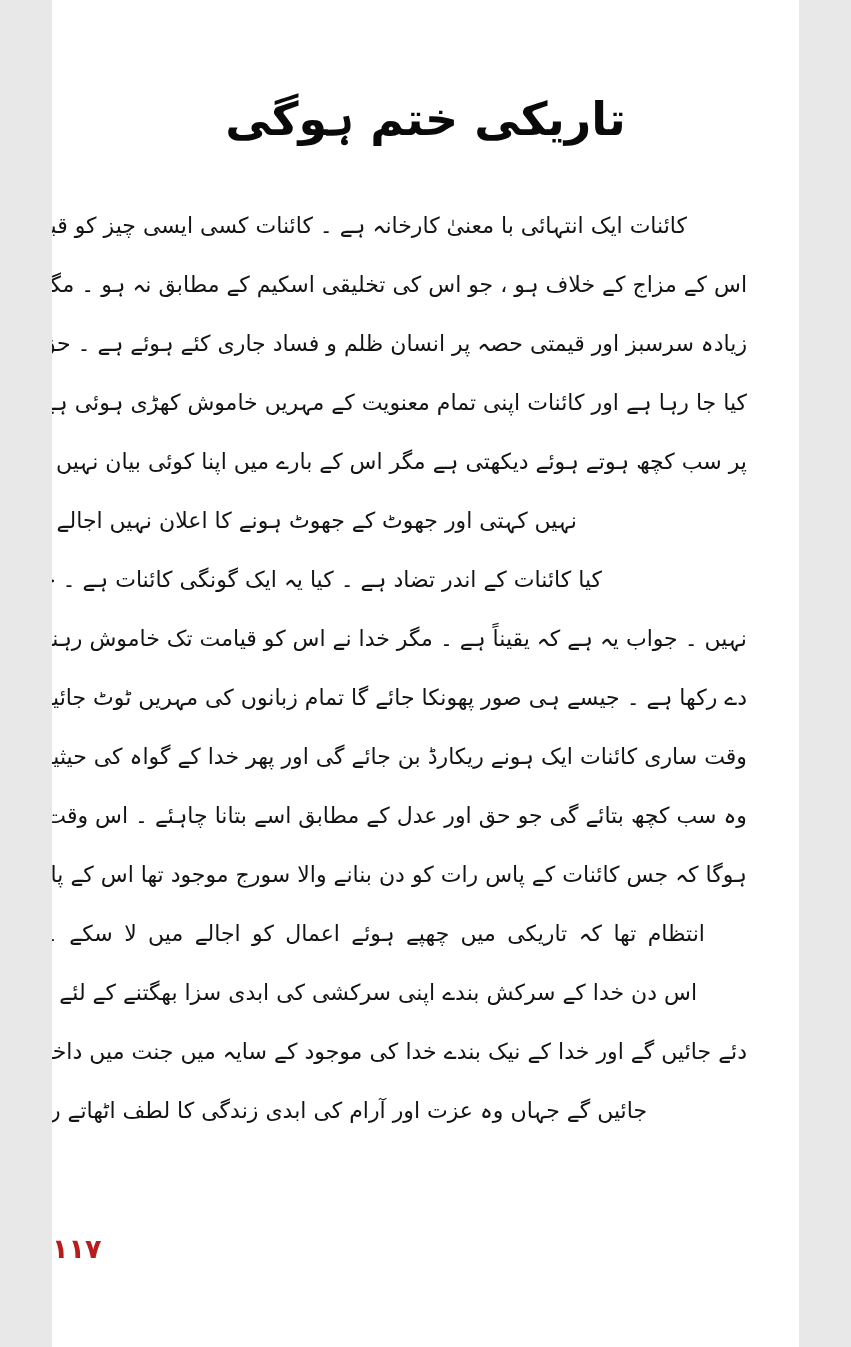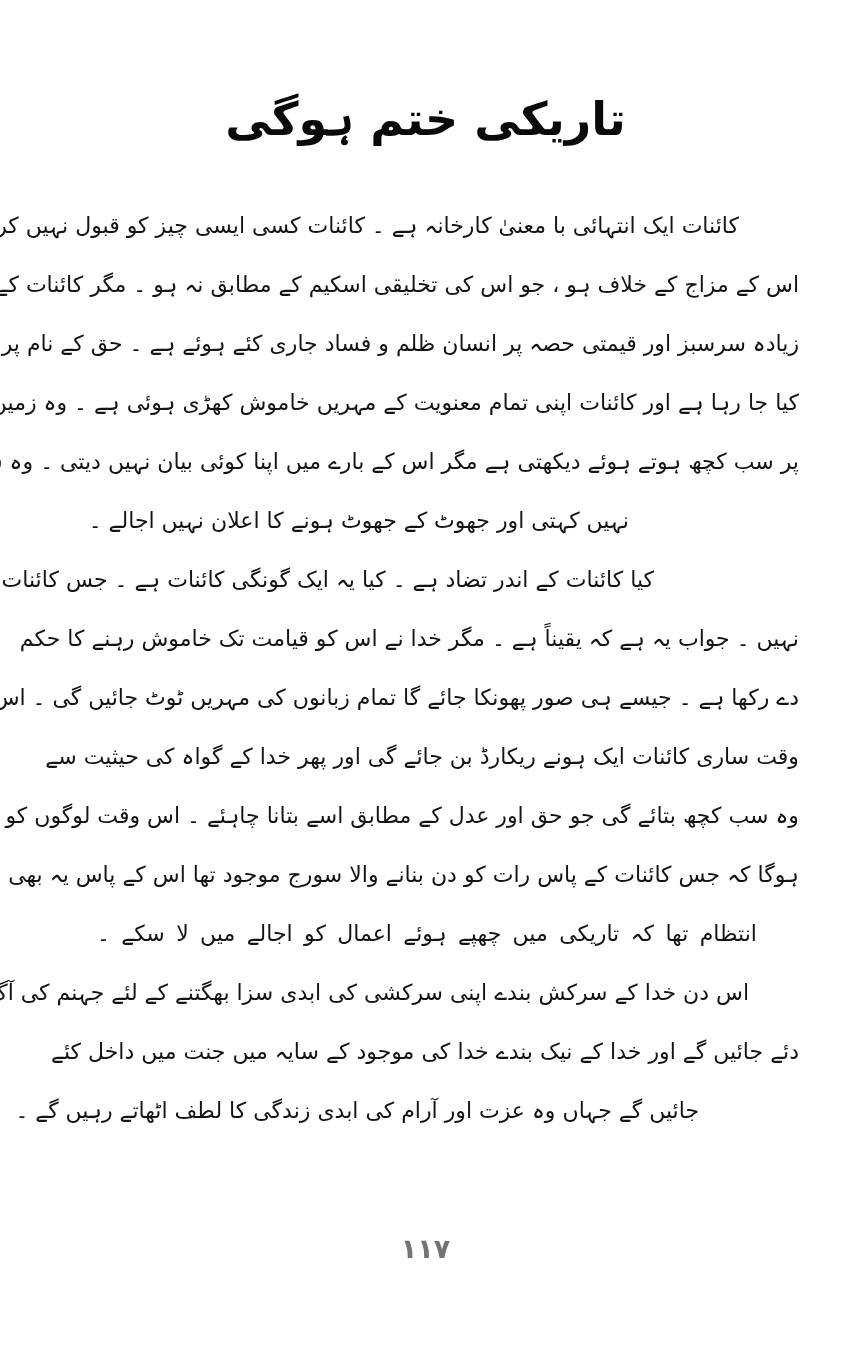--- a/index.html
+++ b/index.html
@@ -2,21 +2,21 @@
 <html lang="ur" dir="rtl"><head>
 <meta charset="utf-8">
 <style>
   html, body {
     margin: 0;
     padding: 0;
     background: #e8e8e8;
   }
   .page {
     position: relative;
-    width: 851px;
+    width: 747px;
     height: 1347px;
     margin: 0 auto;
     background: #ffffff;
     direction: rtl;
     font-family: "DejaVu Sans", sans-serif;
     color: #161616;
     overflow: hidden;
   }
   .page-title {
     position: absolute;
@@ -51,25 +51,25 @@
   .ind-50  { margin-right: 50px; }
   
   .p1-last { margin-right: 170px; margin-left: 120px; }
   .p2-last { margin-right: 42px;  margin-left: 46px; }
   .p3-last { margin-right: 100px; margin-left: 55px; }
   .page-number {
     position: absolute;
     top: 1233px;
     left: 0;
     right: 0;
-    text-align: center;
+    text-align: left;
     font-size: 27px;
     font-weight: bold;
     letter-spacing: 3px;
-    color: #737373;
+    color: #b91c1c;
   }
 </style>
 </head>
 <body>
 
 <div class="page">
 
   <div class="page-title">تاریکی ختم ہوگی</div>
 
   <div class="body-text">

